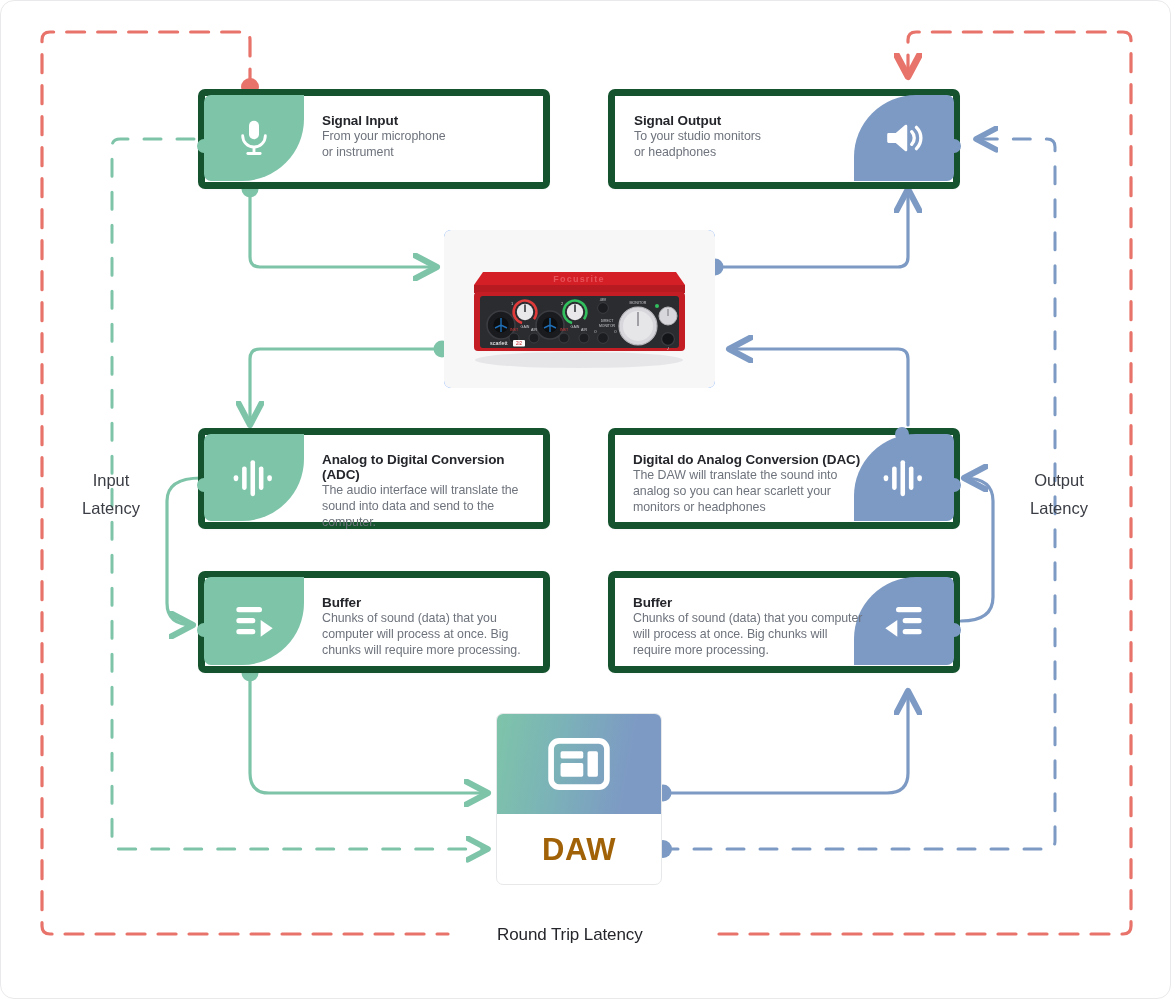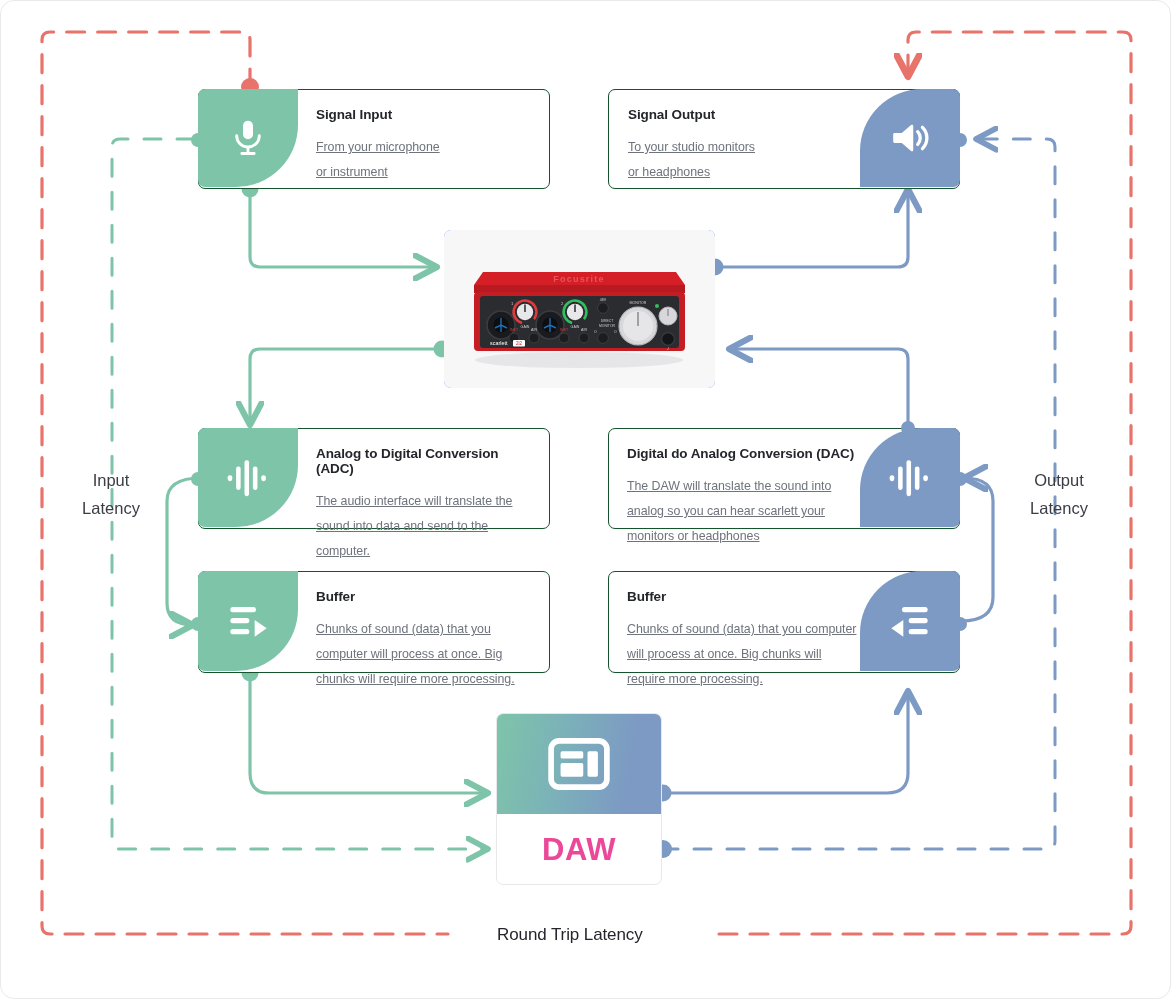--- a/index.html
+++ b/index.html
@@ -19,33 +19,33 @@
   svg.layer {
     position:absolute; left:0; top:0;
     width:1171px; height:999px;
     pointer-events:none;
   }
 
   
   .card {
     position:absolute;
     background:#ffffff;
-    border:1px solid #14532d;
+    border:7px solid #14532d;
     border-radius:7px;
     box-shadow:0 1px 2px rgba(0,0,0,0.03);
     overflow:visible;
   }
   .card .txt { position:absolute; top:0; }
   .card h3 {
     font-size:13.5px; font-weight:bold; color:#24262b;
     letter-spacing:-0.1px;
   }
   .card p {
-    font-size:12.4px; color:#6e737c; line-height:25px;
-    margin-top:13px; letter-spacing:-0.05px;text-decoration:underline;
+    font-size:12.4px; color:#6e737c; line-height:16px;
+    margin-top:0; letter-spacing:-0.05px;
   }
 
   
   .badge {
     position:absolute; top:-1px;
     width:100px; height:100%;
     display:flex; align-items:center; justify-content:center;
   }
   .badge.green { background:#7ec4a9; }
   .badge.blue  { background:#7d9ac4; }
@@ -68,21 +68,21 @@
     border-radius:7px;
     overflow:hidden;
   }
   #daw .dawtop {
     height:100px;
     background:linear-gradient(100deg,#7ec4a9 0%,#7bb2b8 38%,#7d9ac4 78%);
     display:flex; align-items:center; justify-content:center;
   }
   #daw .dawlabel {
     height:72px; display:flex; align-items:center; justify-content:center;
-    font-size:31px; font-weight:bold; color:#ec4899; letter-spacing:0.5px;
+    font-size:31px; font-weight:bold; color:#a16207; letter-spacing:0.5px;
   }
 
   
   #iface {
     position:absolute;
     background:#3b82f6;
     border-radius:7px;
     overflow:hidden;
     text-decoration:underline;
   }

